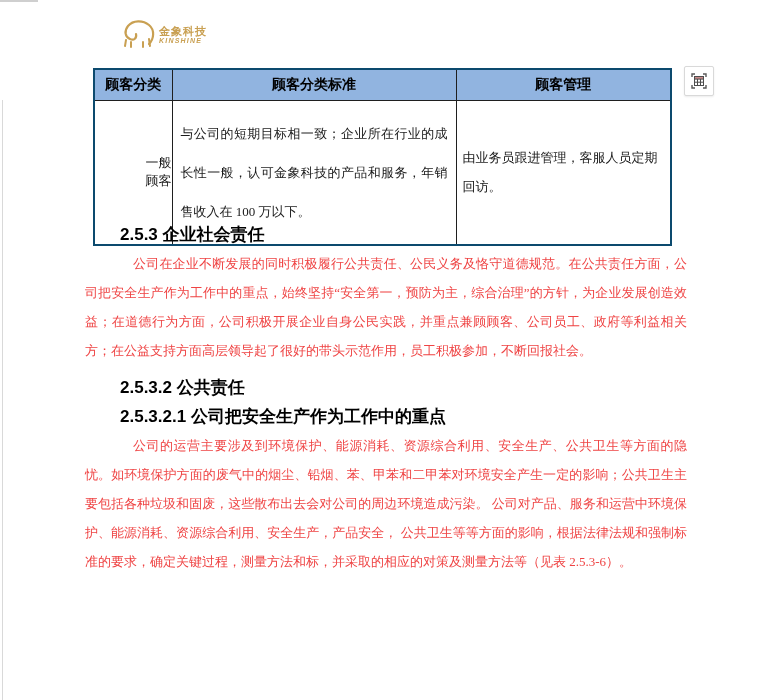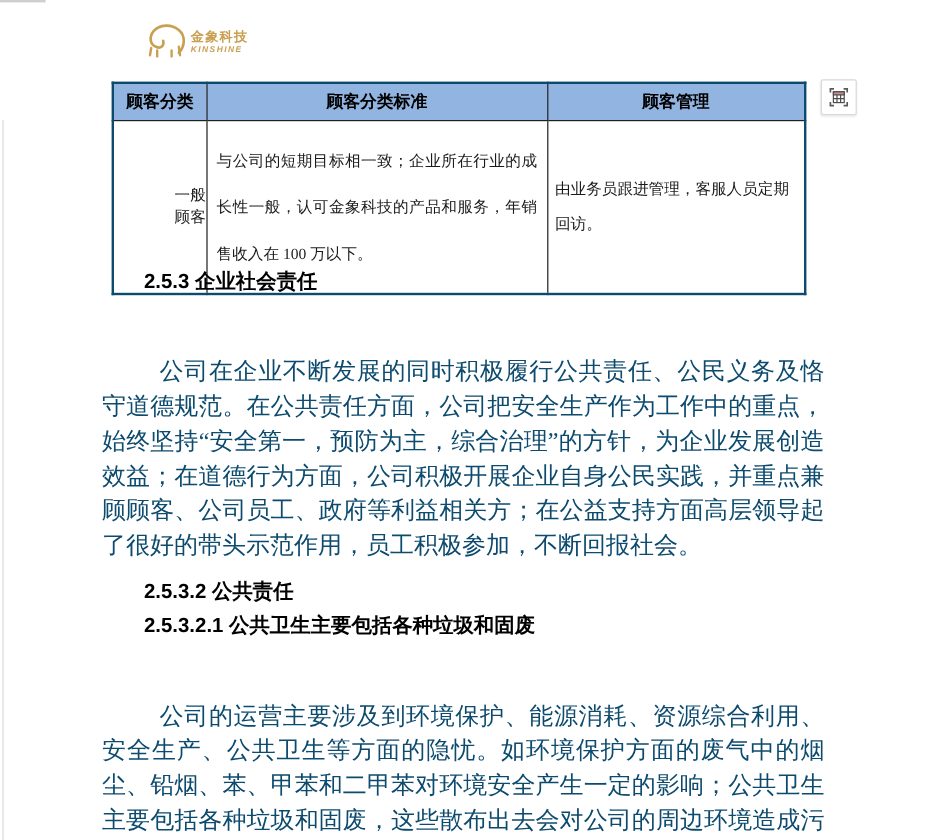--- a/index.html
+++ b/index.html
@@ -40,22 +40,22 @@
   .col-cat { width:78px; } .col-std { width:284px; } .col-mgmt { width:215px; }
   td.cell-cat { text-align:right;padding-left:48px; }
   td.cell-std { padding:13px 8px; line-height:39px; text-align:justify; }
   td.cell-mgmt { padding:3px 6px; line-height:29px; }
 
   
   .content { position:absolute; left:85px; top:220px; width:602px; }
   .hd { font-family:"Liberation Sans","DejaVu Sans",sans-serif; font-weight:bold;
         font-size:17px; color:#000; line-height:29px; padding-left:35px; }
   .hd.sp { margin-top:8px; }
-  .para { font-size:20px; line-height:29px; text-align:justify; text-indent:48px;
-          color:#0c4a6e;margin-top:47px; }
+  .para { font-size:13px; line-height:29px; text-align:justify; text-indent:48px;
+          color:#ef4444; }
 </style>
 </head>
 <body>
 
 <div class="page">
   <div class="edge-top"></div>
   <div class="edge-left"></div>
 
   <div class="logo">
     <span>
@@ -98,16 +98,16 @@
         <td class="cell-std">与公司的短期目标相一致；企业所在行业的成长性一般，认可金象科技的产品和服务，年销售收入在 100 万以下。</td>
         <td class="cell-mgmt">由业务员跟进管理，客服人员定期回访。</td>
       </tr>
     </tbody>
   </table>
 
   <div class="content">
     <div class="hd">2.5.3 企业社会责任</div>
     <p class="para">公司在企业不断发展的同时积极履行公共责任、公民义务及恪守道德规范。在公共责任方面，公司把安全生产作为工作中的重点，始终坚持“安全第一，预防为主，综合治理”的方针，为企业发展创造效益；在道德行为方面，公司积极开展企业自身公民实践，并重点兼顾顾客、公司员工、政府等利益相关方；在公益支持方面高层领导起了很好的带头示范作用，员工积极参加，不断回报社会。</p>
     <div class="hd sp">2.5.3.2 公共责任</div>
-    <div class="hd">2.5.3.2.1 公共卫生主要包括各种垃圾和固废</div>
+    <div class="hd">2.5.3.2.1 公司把安全生产作为工作中的重点</div>
     <p class="para">公司的运营主要涉及到环境保护、能源消耗、资源综合利用、安全生产、公共卫生等方面的隐忧。如环境保护方面的废气中的烟尘、铅烟、苯、甲苯和二甲苯对环境安全产生一定的影响；公共卫生主要包括各种垃圾和固废，这些散布出去会对公司的周边环境造成污染。 公司对产品、服务和运营中环境保护、能源消耗、资源综合利用、安全生产，产品安全， 公共卫生等等方面的影响，根据法律法规和强制标准的要求，确定关键过程，测量方法和标，并采取的相应的对策及测量方法等（见表 2.5.3-6）。</p>
   </div>
 </div>
 
 </body></html>

